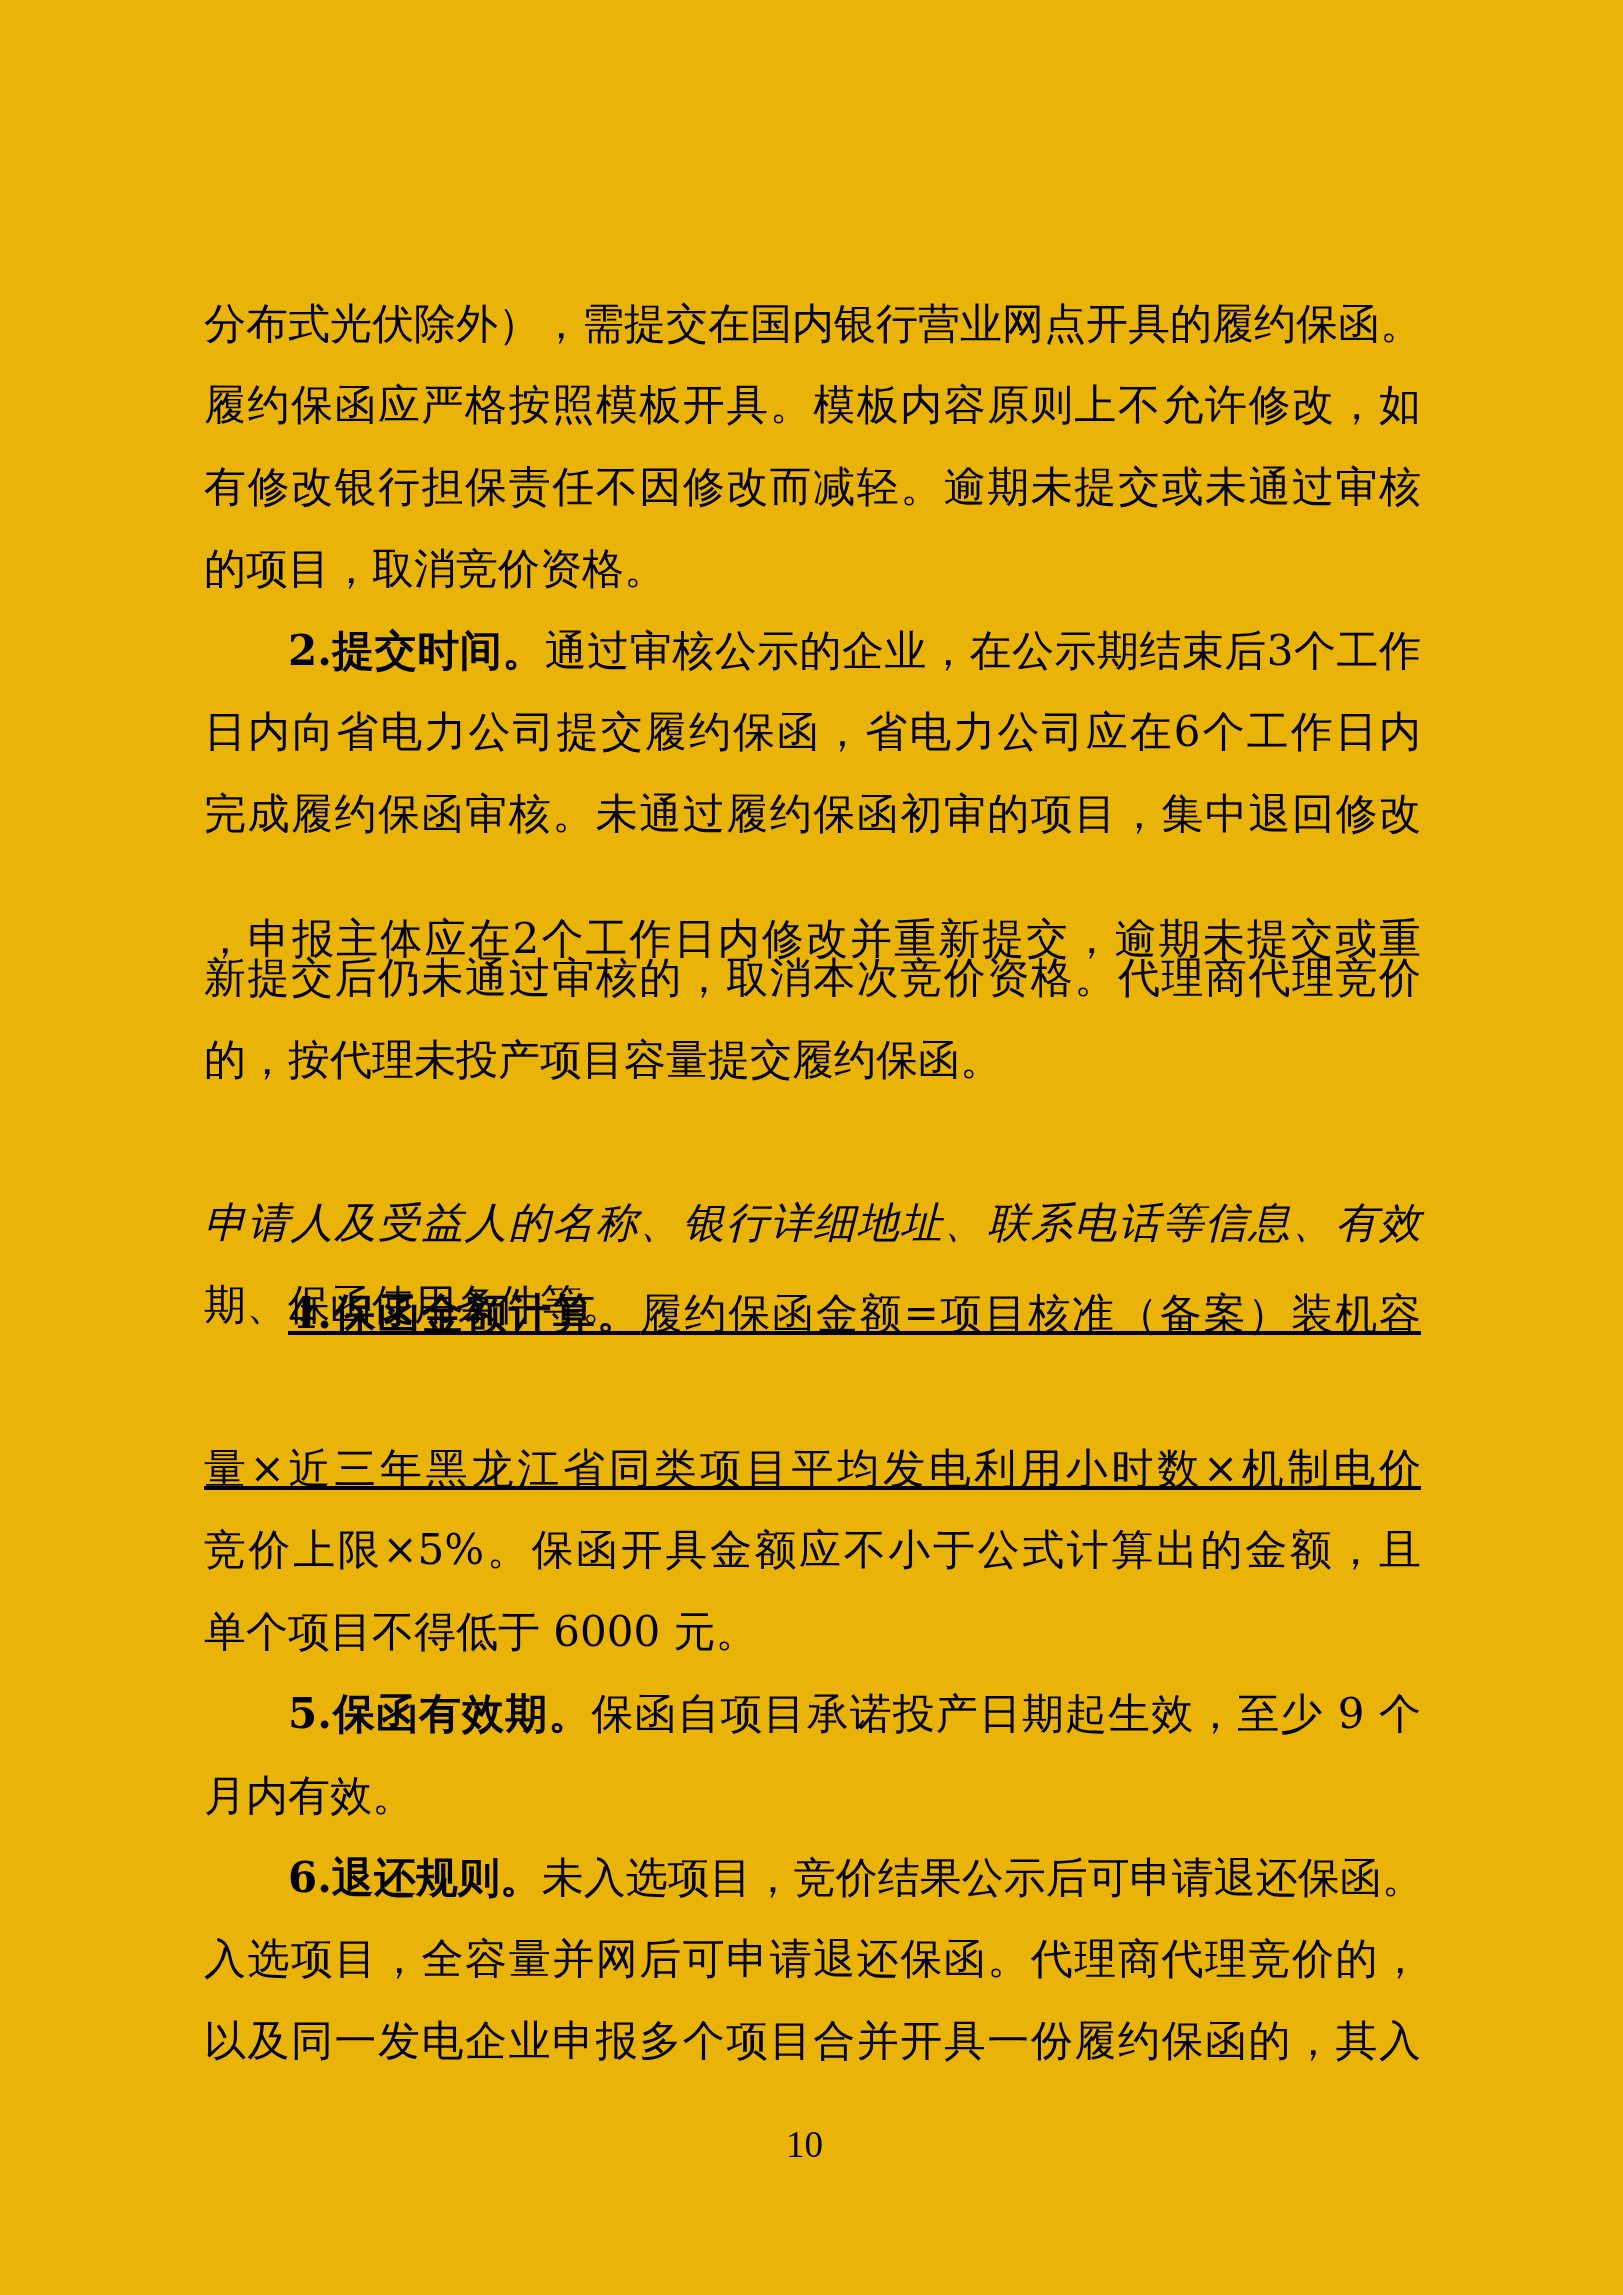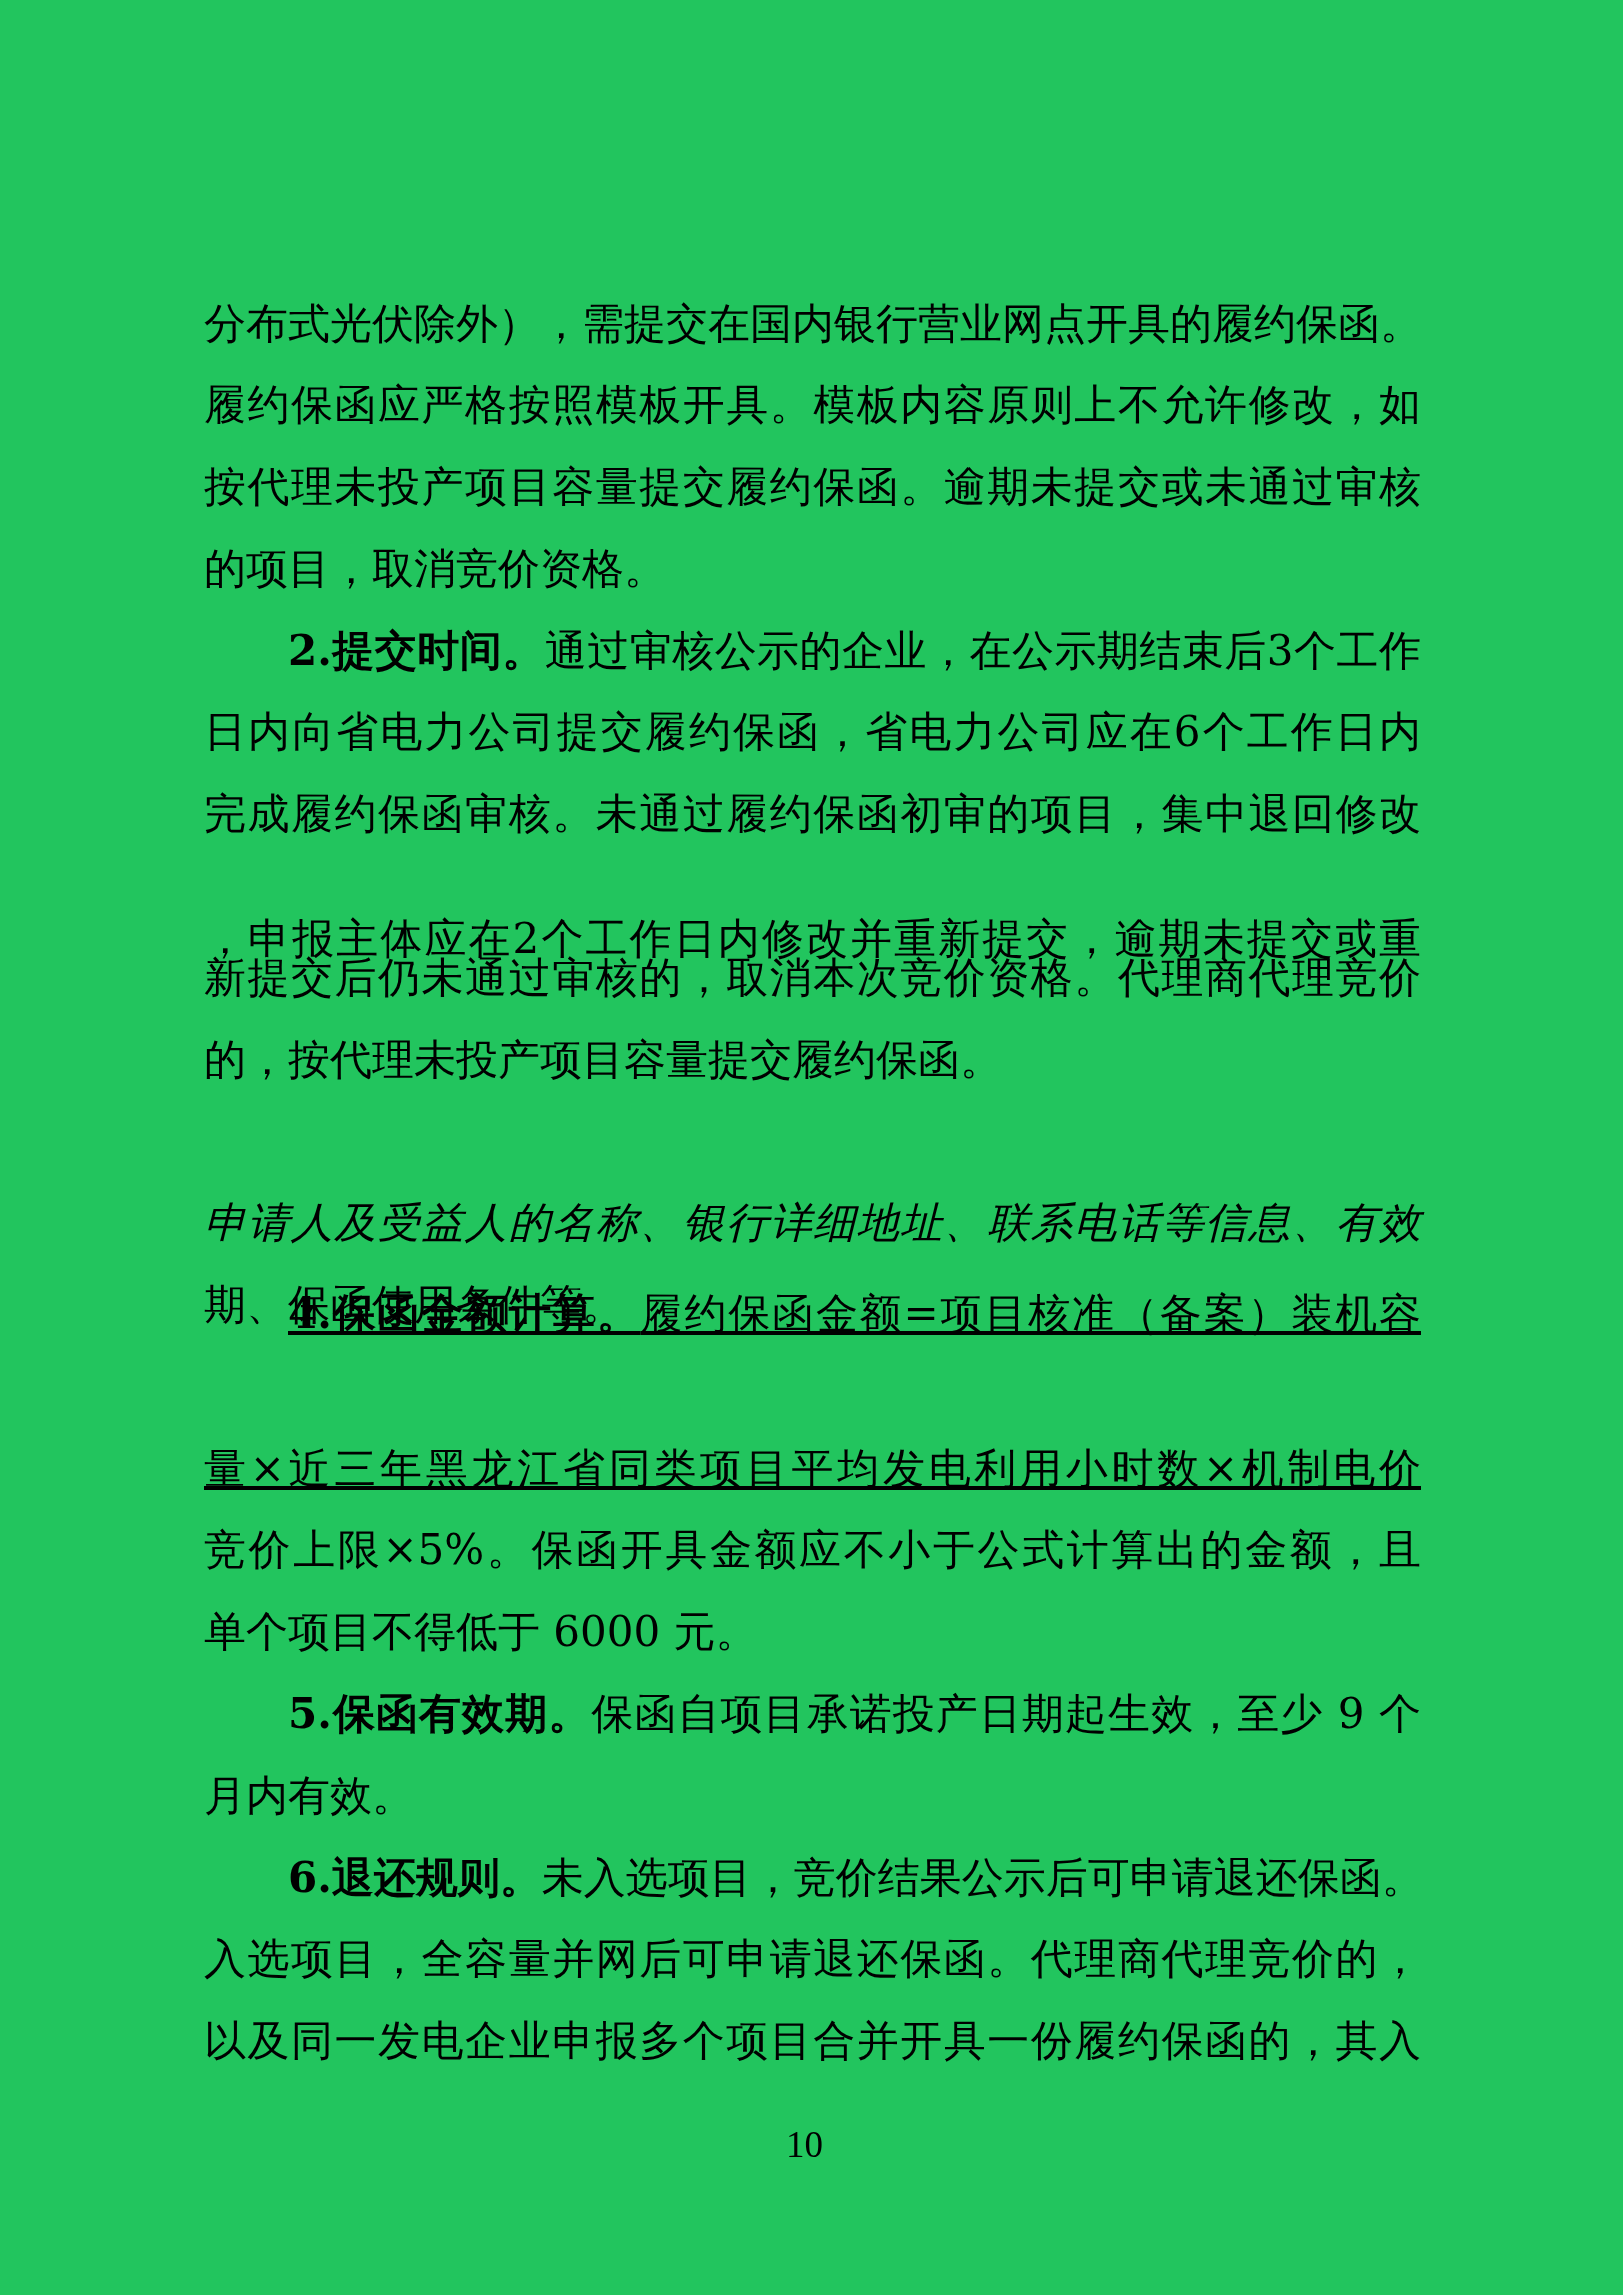--- a/index.html
+++ b/index.html
@@ -13,21 +13,21 @@
     position: relative;
     overflow: hidden;
     color: #000000;
     font-family: "DejaVu Serif", "Liberation Serif", serif;
   }
   .page {
     position: absolute;
     left: 0; top: 0;
     width: 1623px;
     height: 2295px;
-    background: #22c55e;
+    background: #eab308;
   }
   .line {
     position: absolute;
     left: 204px;
     width: 1217px;
     height: 56px;
     font-size: 42px;
     line-height: 56px;
     white-space: nowrap;
     text-align: justify;
@@ -60,21 +60,21 @@
 
 <div class="page">
 
   <div class="line" style="top:296px;">
     <span>分布式光伏除外），需提交在国内银行营业网点开具的履约保函。</span>
   </div>
   <div class="line" style="top:377px;">
     <span>履约保函应严格按照模板开具。模板内容原则上不允许修改，如</span>
   </div>
   <div class="line" style="top:459px;">
-    <span>按代理未投产项目容量提交履约保函。逾期未提交或未通过审核</span>
+    <span>有修改银行担保责任不因修改而减轻。逾期未提交或未通过审核</span>
   </div>
   <div class="line last" style="top:541px;">
     <span>的项目，取消竞价资格。</span>
   </div>
 
   <div class="line indent" style="top:623px;">
     <span class="heading">2.提交时间。</span><span>通过审核公示的企业，在公示期结束后3个工作</span>
   </div>
   <div class="line" style="top:704px;">
     <span>日内向省电力公司提交履约保函，省电力公司应在6个工作日内</span>

